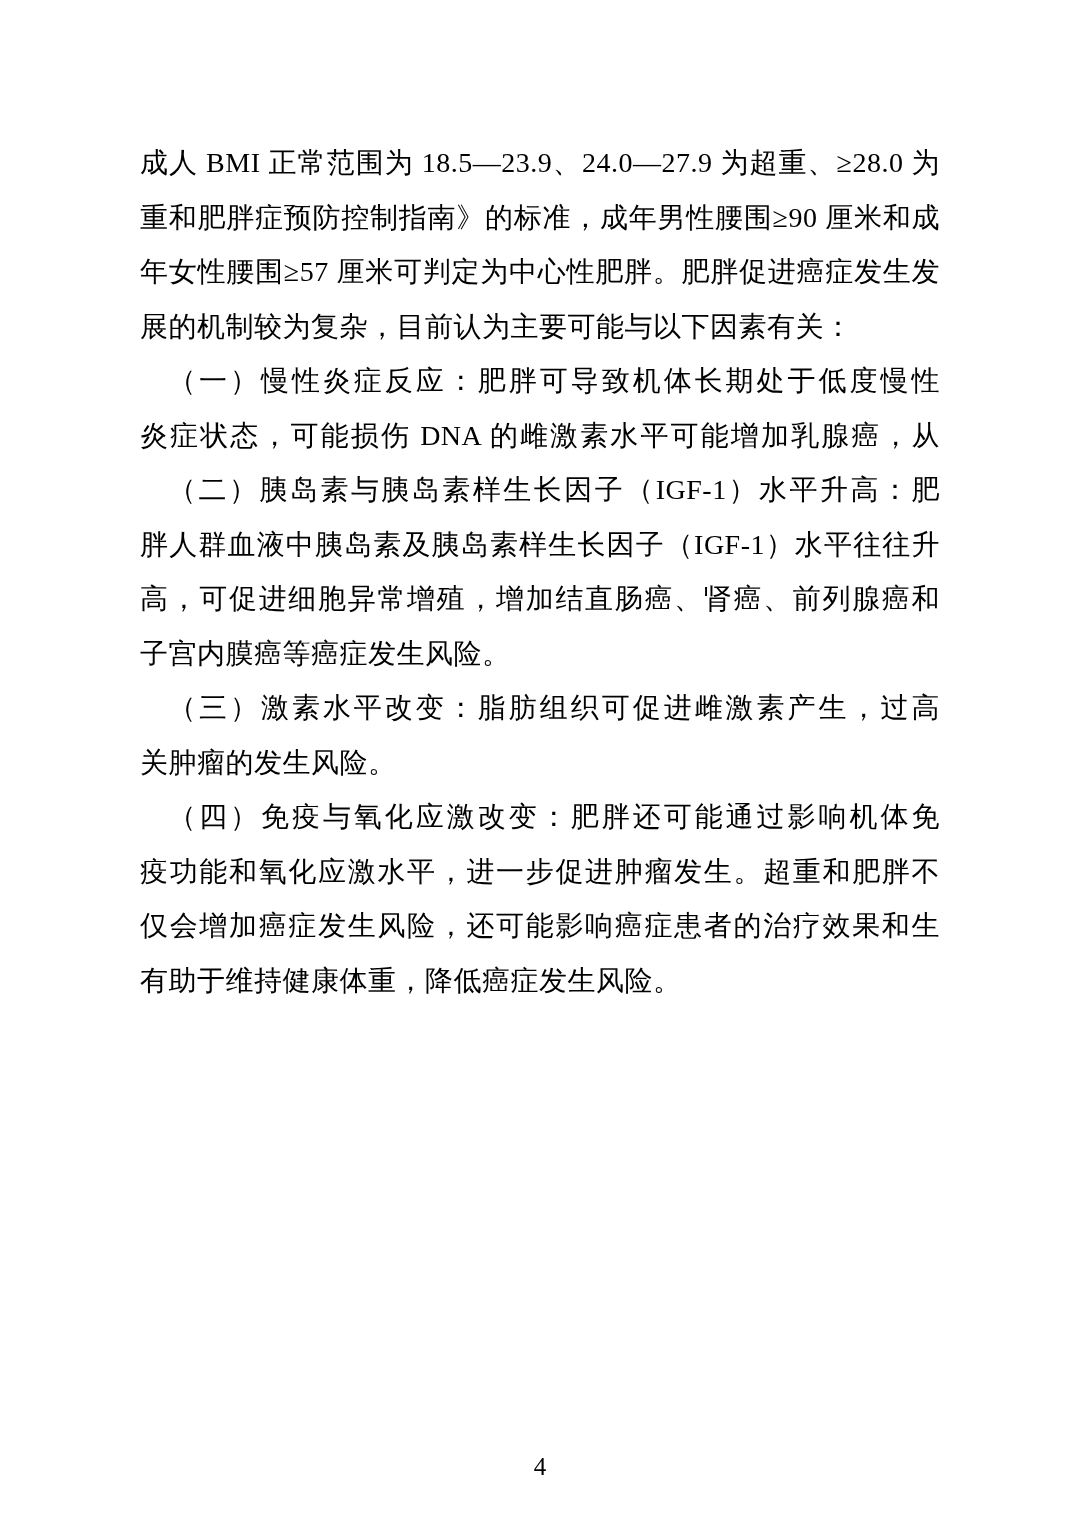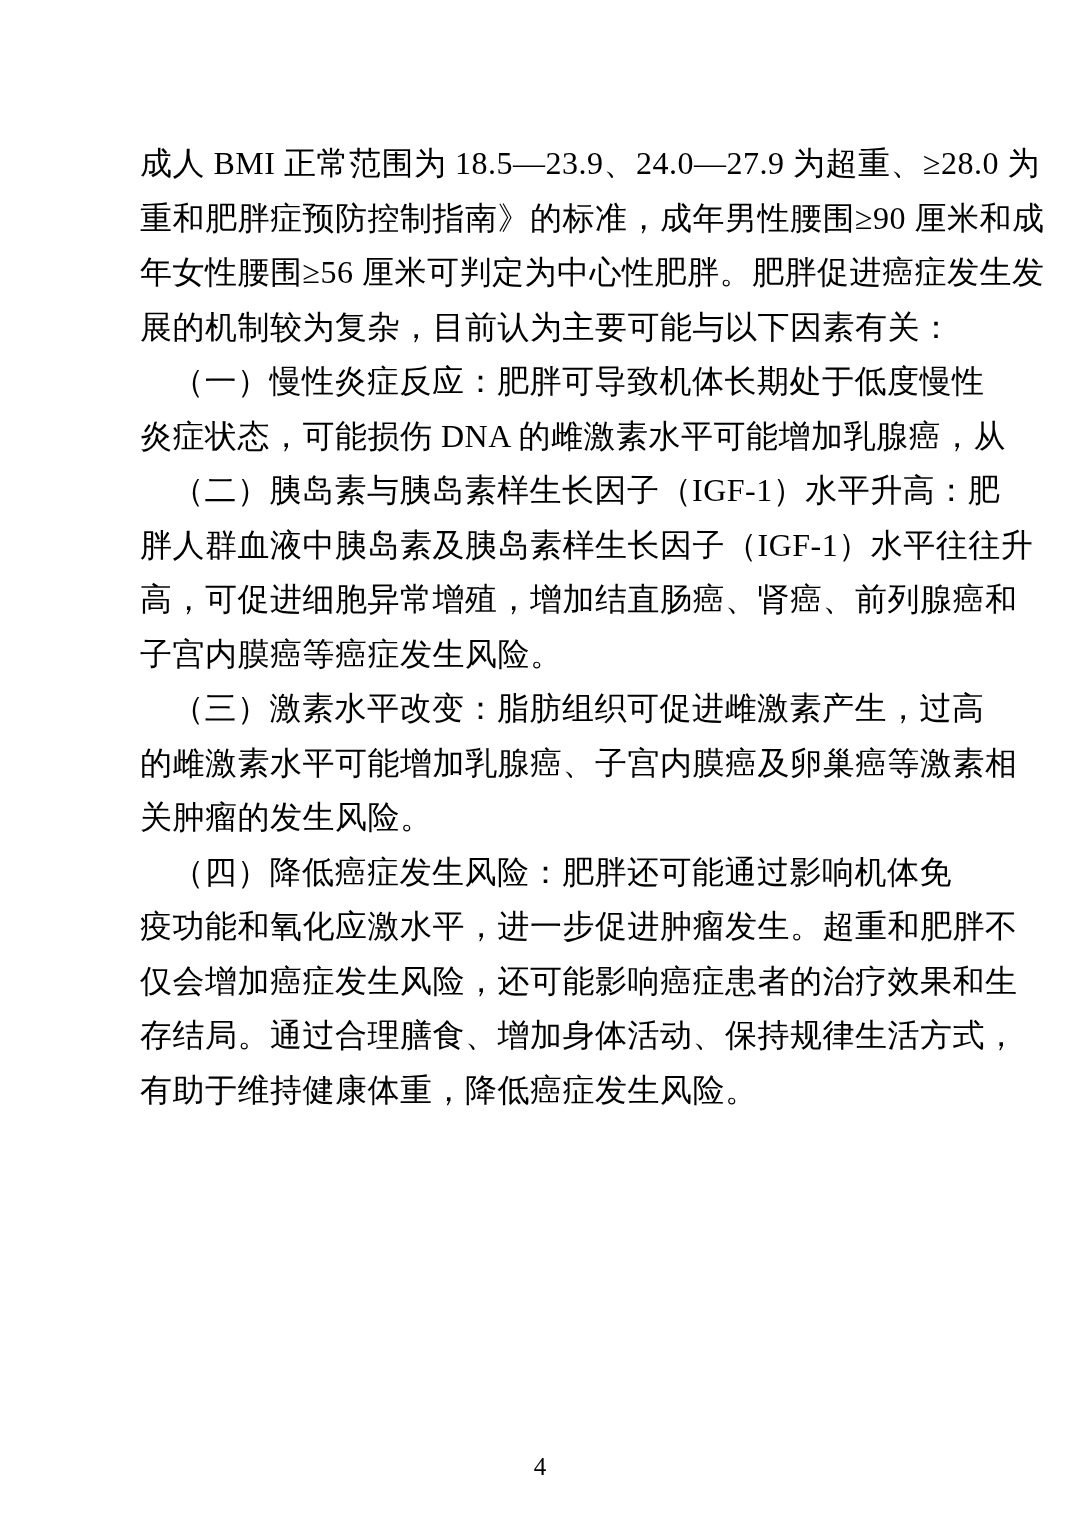--- a/index.html
+++ b/index.html
@@ -18,21 +18,21 @@
   }
   .text-block {
     position: absolute;
     left: 140px;
     top: 136px;
     width: 800px;
   }
   .line {
     height: 54.5px;
     line-height: 54.5px;
-    font-size: 32px;
+    font-size: 28px;
     letter-spacing: 0.5px;
     text-align: justify;
     text-align-last: justify;
     white-space: nowrap;
     overflow: visible;
   }
   .line.indent {
     text-indent: 1em;
   }
   .line.end {
@@ -51,33 +51,31 @@
   }
 </style>
 </head>
 <body>
 
 <div class="page">
 
   <div class="text-block">
     <div class="line">成人 BMI 正常范围为 18.5—23.9、24.0—27.9 为超重、≥28.0 为</div>
     <div class="line">重和肥胖症预防控制指南》的标准，成年男性腰围≥90 厘米和成</div>
-    <div class="line">年女性腰围≥56 厘米可判定为中心性肥胖。肥胖促进癌症发生发</div>
+    <div class="line">年女性腰围≥57 厘米可判定为中心性肥胖。肥胖促进癌症发生发</div>
     <div class="line end">展的机制较为复杂，目前认为主要可能与以下因素有关：</div>
     <div class="line indent">（一）慢性炎症反应：肥胖可导致机体长期处于低度慢性</div>
     <div class="line">炎症状态，可能损伤 DNA 的雌激素水平可能增加乳腺癌，从</div>
     <div class="line indent">（二）胰岛素与胰岛素样生长因子（IGF-1）水平升高：肥</div>
     <div class="line">胖人群血液中胰岛素及胰岛素样生长因子（IGF-1）水平往往升</div>
     <div class="line">高，可促进细胞异常增殖，增加结直肠癌、肾癌、前列腺癌和</div>
     <div class="line end">子宫内膜癌等癌症发生风险。</div>
     <div class="line indent">（三）激素水平改变：脂肪组织可促进雌激素产生，过高</div>
-    <div class="line">的雌激素水平可能增加乳腺癌、子宫内膜癌及卵巢癌等激素相</div>
     <div class="line end">关肿瘤的发生风险。</div>
-    <div class="line indent">（四）降低癌症发生风险：肥胖还可能通过影响机体免</div>
+    <div class="line indent">（四）免疫与氧化应激改变：肥胖还可能通过影响机体免</div>
     <div class="line">疫功能和氧化应激水平，进一步促进肿瘤发生。超重和肥胖不</div>
     <div class="line">仅会增加癌症发生风险，还可能影响癌症患者的治疗效果和生</div>
-    <div class="line">存结局。通过合理膳食、增加身体活动、保持规律生活方式，</div>
     <div class="line end">有助于维持健康体重，降低癌症发生风险。</div>
   </div>
 
   <div class="footer">4</div>
 
 </div>
 
 </body></html>

